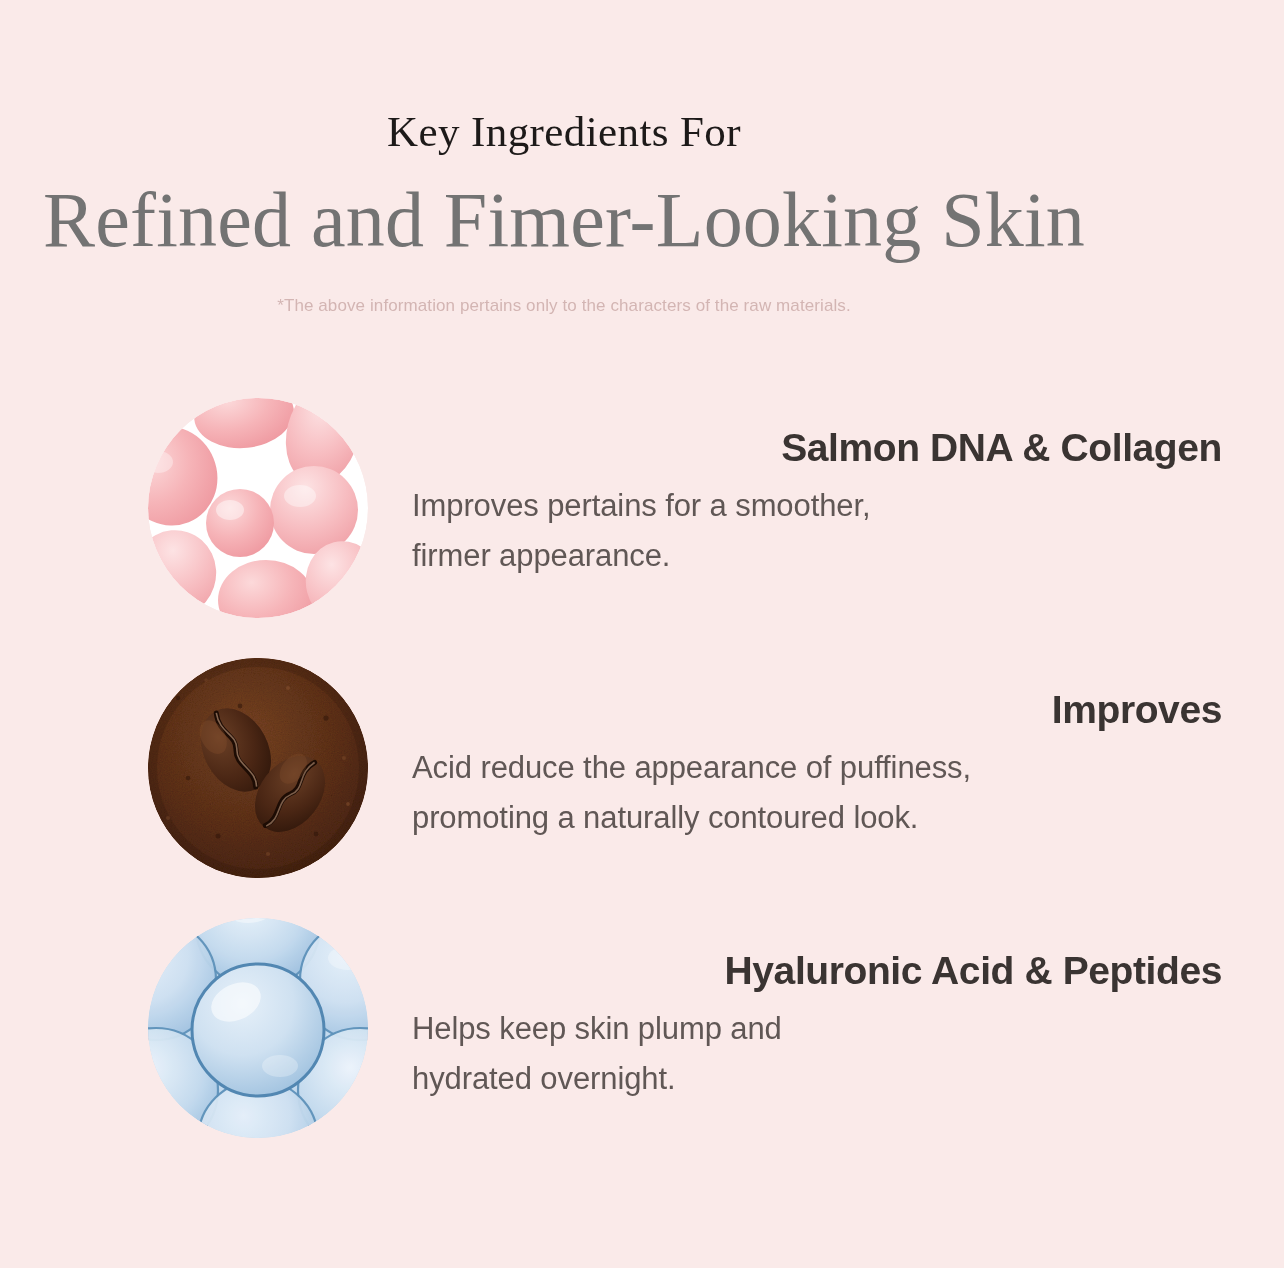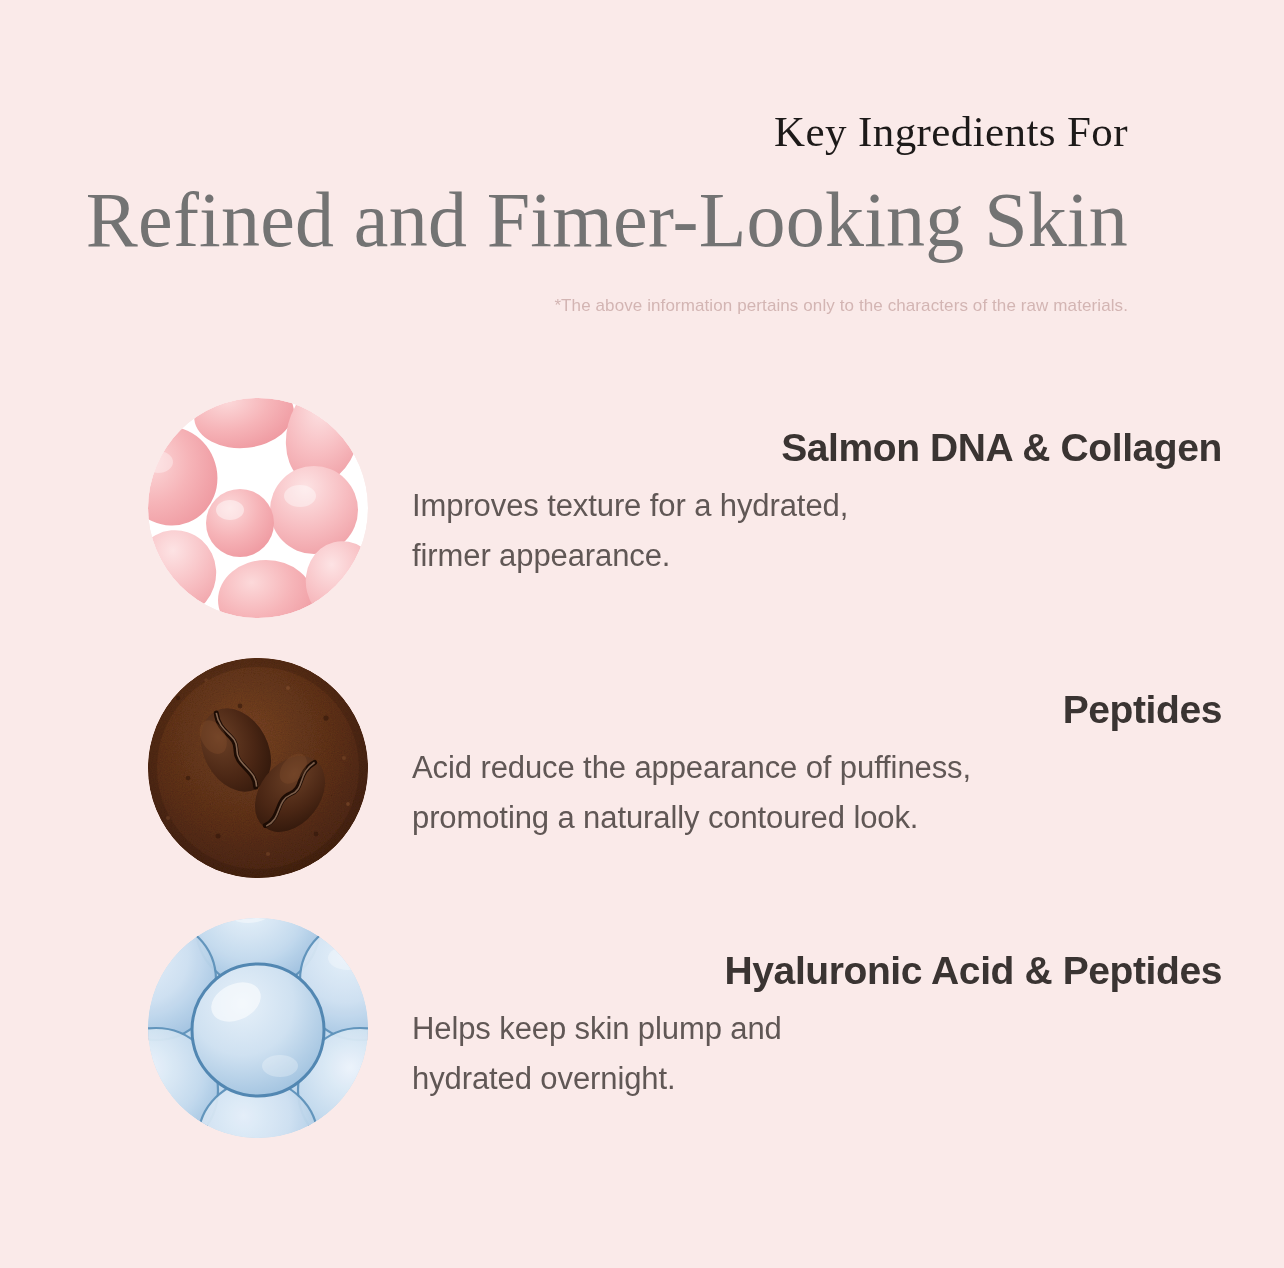--- a/index.html
+++ b/index.html
@@ -22,21 +22,21 @@
     height: 1268px;
     background: #faeae9;
   }
 
   
   .header {
     position: absolute;
     top: 0;
     left: 0;
     width: 1128px;
-    text-align: right;
+    text-align: center;
   }
   .eyebrow {
     font-family: "Liberation Serif", "DejaVu Serif", serif;
     font-size: 43px;
     line-height: 1;
     letter-spacing: 0.4px;
     color: #1d1a19;
     margin-top: 110px;
     font-weight: 400;
   }
@@ -167,21 +167,21 @@
 
             <ellipse cx="82" cy="112" rx="14" ry="10" fill="#ffffff" opacity="0.45"></ellipse>
             <ellipse cx="152" cy="98" rx="16" ry="11" fill="#ffffff" opacity="0.4"></ellipse>
             <ellipse cx="10" cy="64" rx="15" ry="11" fill="#ffffff" opacity="0.35"></ellipse>
           </g>
         </svg>
       </div>
       <div class="copy">
         <h3 class="ing-title">Salmon DNA &amp; Collagen</h3>
         <p class="ing-desc">
-          <span>Improves texture for a hydrated,</span>
+          <span>Improves pertains for a smoother,</span>
           <span>firmer appearance.</span>
         </p>
       </div>
     </div>
 
     <div class="row row-2">
       <div class="swatch">
         <svg viewBox="0 0 220 220" xmlns="http://www.w3.org/2000/svg" aria-hidden="true">
           <defs>
             <radialGradient id="grounds" cx="45%" cy="35%" r="80%">
@@ -240,21 +240,21 @@
               <path d="M142 96 C134 115, 150 123, 142 136 C134 150, 150 160, 142 176" stroke="#1d0c04" stroke-width="5" fill="none" stroke-linecap="round"></path>
               <path d="M142 96 C135 115, 151 123, 143 136 C135 150, 151 160, 143 176" stroke="#c9a183" stroke-width="1.6" fill="none" opacity="0.55"></path>
               <ellipse cx="129" cy="114" rx="11" ry="17" fill="#8a5430" opacity="0.28"></ellipse>
             </g>
 
             <circle cx="110" cy="110" r="110" fill="none" stroke="#2a1208" stroke-width="18" opacity="0.22"></circle>
           </g>
         </svg>
       </div>
       <div class="copy">
-        <h3 class="ing-title">Peptides</h3>
+        <h3 class="ing-title">Improves</h3>
         <p class="ing-desc">
           <span>Acid reduce the appearance of puffiness,</span>
           <span>promoting a naturally contoured look.</span>
         </p>
       </div>
     </div>
 
     <div class="row row-3">
       <div class="swatch">
         <svg viewBox="0 0 220 220" xmlns="http://www.w3.org/2000/svg" aria-hidden="true">

